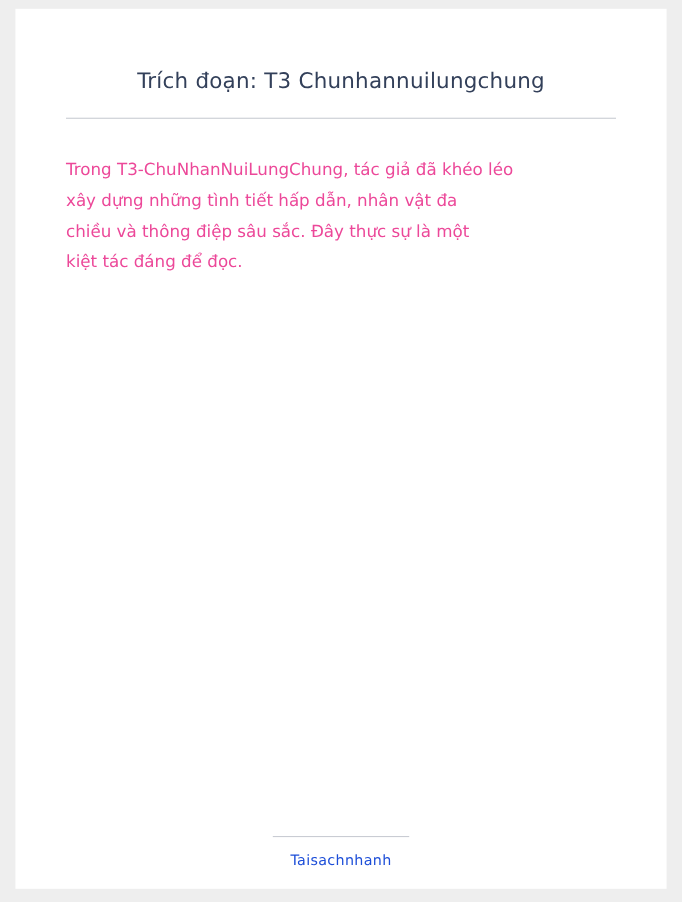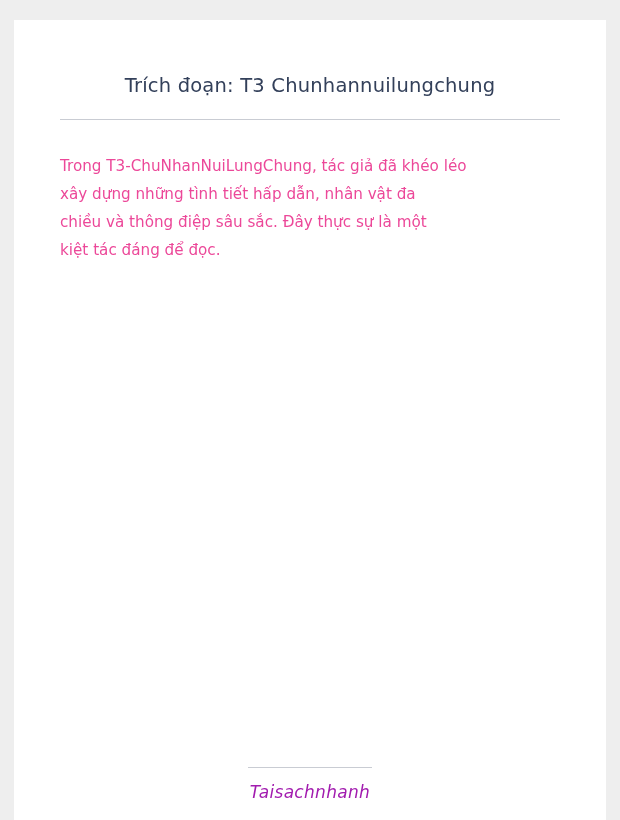--- a/index.html
+++ b/index.html
@@ -9,21 +9,21 @@
   body {
     width: 620px;
     height: 820px;
     background: #eeeeee;
     font-family: "DejaVu Sans", sans-serif;
     overflow: hidden;
   }
   .page {
     position: absolute;
     left: 14px;
-    top: 20px;
+    top: 8px;
     width: 592px;
     height: 800px;
     background: #ffffff;
     box-sizing: border-box;
     display: flex;
     flex-direction: column;
   }
   .doc-header {
     padding: 54px 46px 0 46px;
   }
@@ -58,24 +58,23 @@
     flex-direction: column;
     align-items: center;
   }
   .footer-rule {
     width: 124px;
     height: 1px;
     background: #c9ccd3;
     margin-bottom: 14px;
   }
   .footer-text {
-    font-size: 17px;
-    color: #a21caf;
+    font-size: 13px;
+    color: #1d4ed8;
     letter-spacing: 0.3px;
-    font-style: italic;
   }
 </style>
 </head>
 <body>
 
 <div class="page">
 
   <div class="doc-header">
     <h1 class="doc-title">Trích đoạn: T3 Chunhannuilungchung</h1>
     <div class="title-rule"></div>

